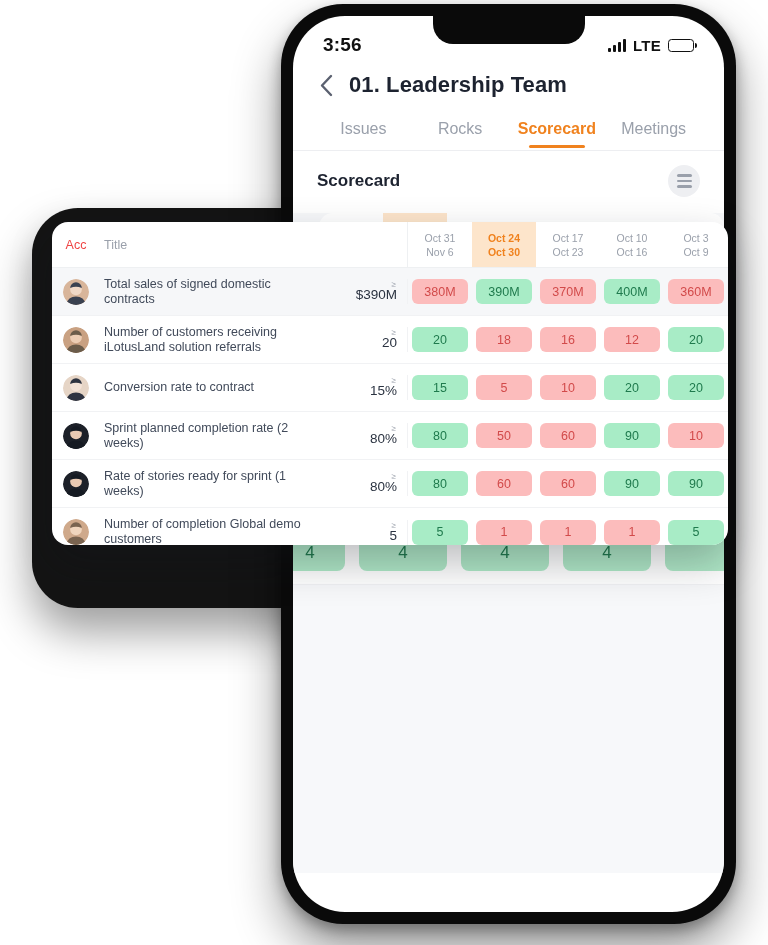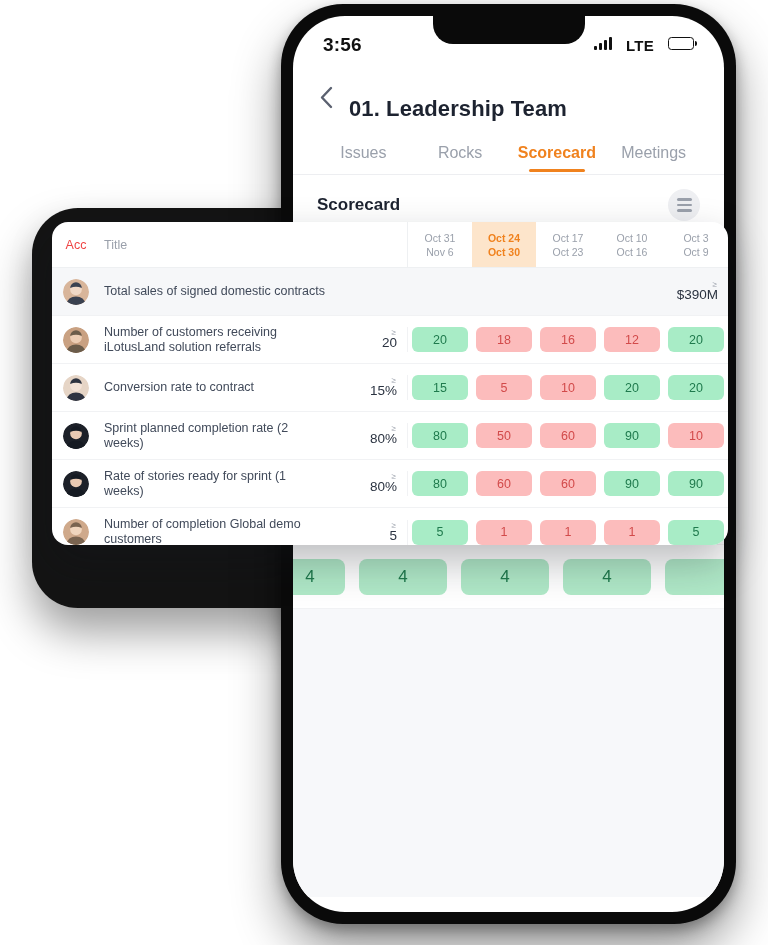--- a/index.html
+++ b/index.html
@@ -43,21 +43,21 @@
     position: relative;
     height: 48px;
     display: flex; align-items: center;
     justify-content: space-between;
     padding: 10px 30px 0 30px;
   }
   .status-time {
     font-size: 19px; font-weight: bold; color: #111;
     letter-spacing: .2px;
   }
-  .status-right { display: flex; align-items: flex-start; gap: 14px; }
+  .status-right { display: flex; align-items: center; gap: 7px; }
   .sig-bars { display: flex; align-items: flex-end; gap: 2px; height: 13px; }
   .sig-bars i { display:block; width: 3px; background:#111; border-radius:1px; }
   .sig-bars i:nth-child(1){height:4px}
   .sig-bars i:nth-child(2){height:7px}
   .sig-bars i:nth-child(3){height:10px}
   .sig-bars i:nth-child(4){height:13px}
   .lte-label { font-size: 15px; font-weight: bold; color:#111; letter-spacing:.3px;}
   .battery {
     width: 26px; height: 13px; border: 1.6px solid #111;
     border-radius: 3.5px; position: relative; padding: 1.6px;
@@ -68,21 +68,21 @@
   }
   .battery .fill { height:100%; background:#111; border-radius:1.5px; }
 
   
   .nav-title-row {
     display: flex; align-items: center;
     padding: 8px 26px 16px 26px;
     gap: 16px;
   }
   .back-chevron { width: 14px; height: 23px; flex:0 0 auto; }
-  .nav-title { font-size: 22px; font-weight: bold; color: #1d2330; letter-spacing: .1px; margin-top: 24px;}
+  .nav-title { font-size: 22px; font-weight: bold; color: #1d2330; letter-spacing: .1px;}
 
   
   .tabs {
     display: flex; align-items: center;
     padding: 0 22px;
     gap: 0;
   }
   .tab {
     flex: 1 1 0;
     text-align: center;
@@ -390,20 +390,37 @@
                   <path d="M20 5 a9 9 0 0 1 9 9 q-9 -4 -18 0 a9 9 0 0 1 9 -9z" fill="#3a4150"></path>
                   <path d="M4 40 q4 -13 16 -13 t16 13z" fill="#3a4150"></path>
                 </g>
               </svg></span>
           </div>
           <div class="ov-title">Total sales of signed domestic contracts</div>
           <div class="ov-goal">
             <span class="goal-op">≥</span>
             <span class="goal-val">$390M</span>
           </div>
+          <div class="ov-vals">
+            <div class="ov-vcell">
+              <div class="pill red">380M</div>
+            </div>
+            <div class="ov-vcell">
+              <div class="pill green">390M</div>
+            </div>
+            <div class="ov-vcell">
+              <div class="pill red">370M</div>
+            </div>
+            <div class="ov-vcell">
+              <div class="pill green">400M</div>
+            </div>
+            <div class="ov-vcell">
+              <div class="pill red">360M</div>
+            </div>
+          </div>
         </div>
         <div class="ov-row">
           <div class="ov-acc">
             <span class="avatar"><svg width="26" height="26" viewBox="0 0 40 40">
                 <defs>
                   <clipPath id="cpavatar-male-226">
                     <circle cx="20" cy="20" r="20"></circle>
                   </clipPath>
                 </defs>
                 <g clip-path="url(#cpavatar-male-226)">

